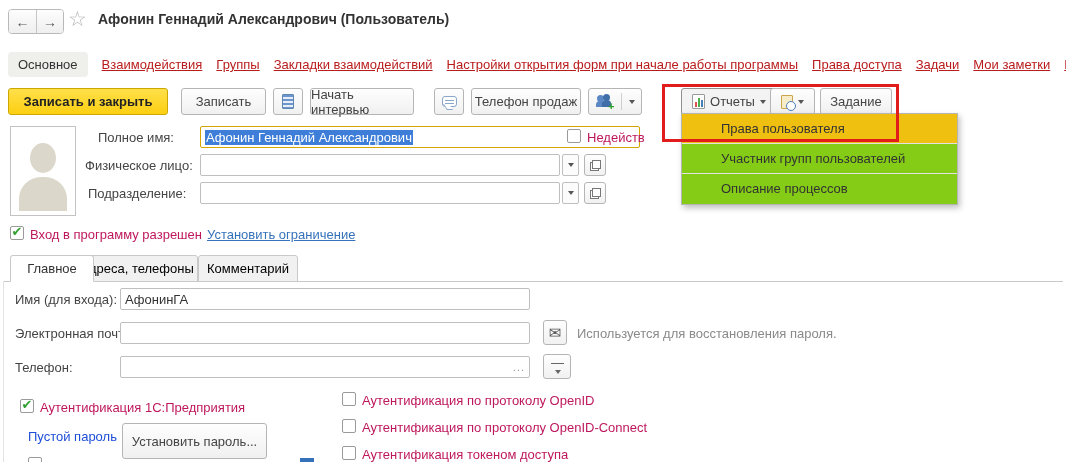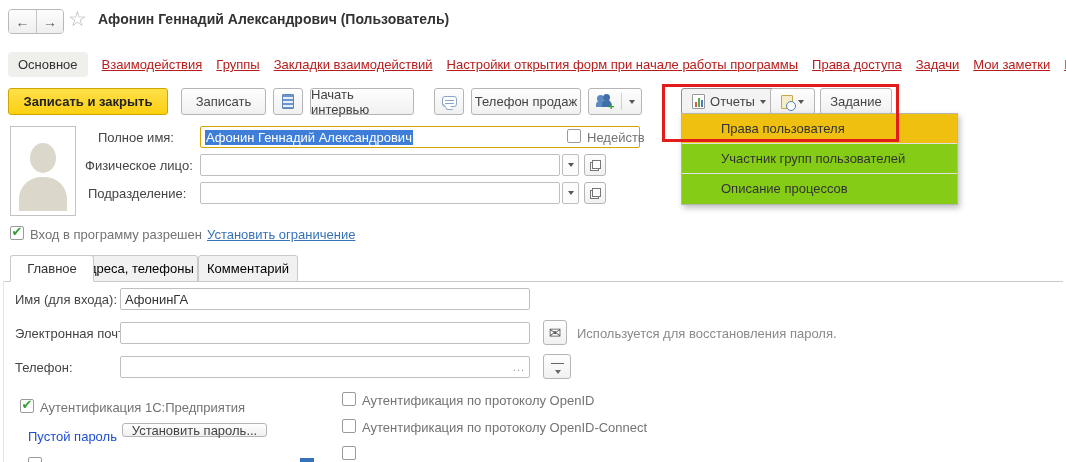--- a/index.html
+++ b/index.html
@@ -65,21 +65,21 @@
   .flabel { position:absolute; width:115px; text-align:left; color:#444; white-space:nowrap; }
   .field { position:absolute; height:22px; border:1px solid #bfbfbf; border-radius:2px; background:#fff; font-size:13px; display:flex; align-items:center; padding:0 4px; }
   .field.focus { border:1px solid #d7a500; }
   .sel { background:#3e7ed8; color:#fff; padding:0 1px; white-space:nowrap; }
   .combo-arrow { position:absolute; height:22px; width:17px; border:1px solid #bfbfbf; border-radius:2px; background:#fcfcfc; display:flex; align-items:center; justify-content:center; }
   .sq-btn { position:absolute; border:1px solid #b5b5b5; border-radius:3px; background:linear-gradient(#fefefe,#f1f1f1); display:flex; align-items:center; justify-content:center; }
   .dots { margin-left:auto; color:#999; font-size:11px; letter-spacing:1px; }
   
   .cb { position:absolute; width:14px; height:14px; border:1px solid #9a9a9a; border-radius:2px; background:#fff; }
   .cb.on::after { content:"\2714"; position:absolute; left:0.5px; top:-3px; font-size:13px; color:#33a033; }
-  .cblabel { position:absolute; white-space:nowrap; color:#737373; }
+  .cblabel { position:absolute; white-space:nowrap; color:#be185d; }
   .link { color:#3672b9; text-decoration:underline; white-space:nowrap; cursor:pointer; }
   
   .tabline { position:absolute; left:3px; top:281px; width:1060px; height:1px; background:#c9c9c9; }
   .leftline { position:absolute; left:3px; top:281px; width:1px; height:181px; background:#e3e3e3; }
   .tab { position:absolute; top:255px; height:27px; display:flex; align-items:center; justify-content:center; border:1px solid #c9c9c9; border-radius:3px 3px 0 0; font-size:13px; }
   .tab.active { background:#fff; border-bottom:1px solid #fff; z-index:5; color:#333; }
   .tab.inactive { background:#f1f1f1; color:#000000; }
   .hint { position:absolute; color:#8a8a8a; white-space:nowrap; }
   .graytext { position:absolute; color:#1d4ed8; white-space:nowrap; }
 </style>
@@ -199,27 +199,28 @@
   <div class="field" style="left:120px;top:356px;width:410px;">
     <span class="dots">...</span>
   </div>
   <div class="sq-btn" style="left:543px;top:354px;width:28px;height:25px;">
       <span class="ic-filter"></span>
     </div>
 
   <div class="cb on" style="left:20px;top:399px;"></div>
   <div class="cblabel" style="left:40px;top:400px;">Аутентификация 1С:Предприятия</div>
   <div class="graytext" style="left:28px;top:429px;">Пустой пароль</div>
-  <div class="btn" style="left:122px;top:423px;width:145px;height:14px;">Установить пароль...</div>
+  <div class="btn" style="left:122px;top:423px;width:145px;height:36px;">Установить пароль...</div>
 
   <div class="cb" style="left:342px;top:392px;"></div>
   <div class="cblabel" style="left:362px;top:393px;">Аутентификация по протоколу OpenID</div>
   <div class="cb" style="left:342px;top:419px;"></div>
   <div class="cblabel" style="left:362px;top:420px;">Аутентификация по протоколу OpenID-Connect</div>
   <div class="cb" style="left:342px;top:446px;"></div>
+  <div class="cblabel" style="left:362px;top:447px;">Аутентификация токеном доступа</div>
 
   <div class="cb" style="left:28px;top:457px;"></div>
   <div style="position:absolute;left:300px;top:458px;width:14px;height:4px;background:#3672b9;"></div>
 
   <div class="menu">
     <div class="menu-item hl">Права пользователя</div>
     <div class="menu-item">Участник групп пользователей</div>
     <div class="menu-item">Описание процессов</div>
   </div>
 

